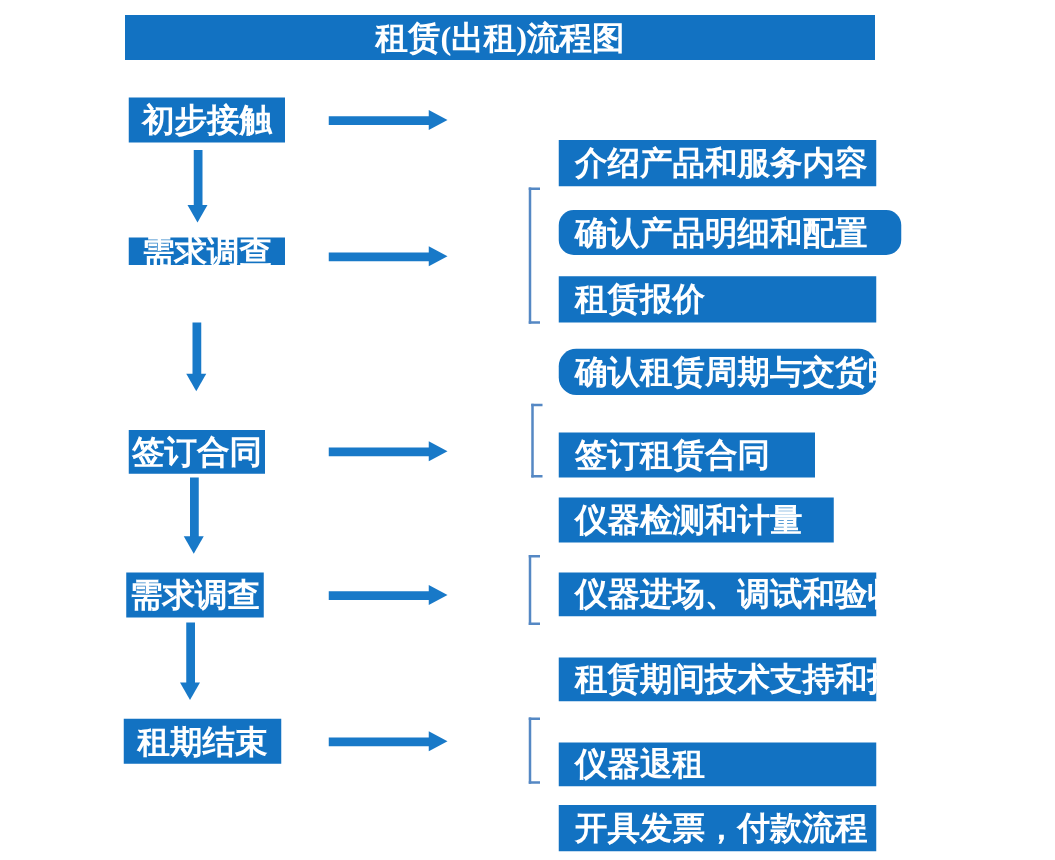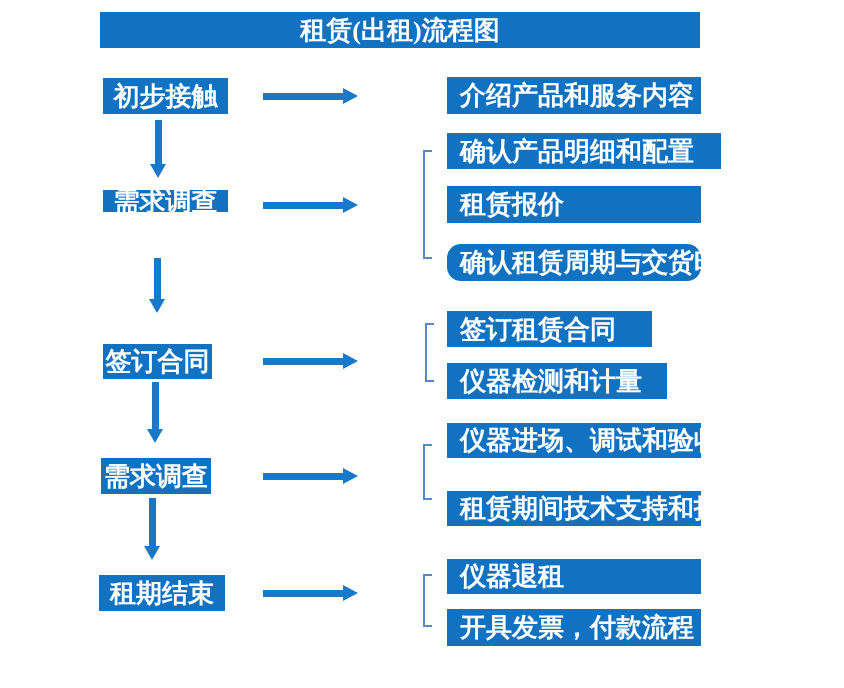--- a/index.html
+++ b/index.html
@@ -15,21 +15,21 @@
     background:var(--primary,#1272c2);
     color:var(--box_text,#fff);
     font-weight:bold;
     font-size:26px;
     display:flex;
     align-items:center;
     white-space:nowrap;
   }
   .titlebar{ justify-content:center; }
   .stagebox{ justify-content:center; }
-  .outbox{ justify-content:flex-start; padding-left:13px; box-sizing:border-box; }
+  .outbox{ justify-content:flex-start; padding-left:13px; box-sizing:border-box;margin-top:35px; }
   
   .harrow{ position:absolute; height:16px; }
   .harrow .shaft{ position:absolute; left:0; right:13px; top:5px; height:7px; background:var(--arrow,#1879c8); }
   .harrow .head{ position:absolute; right:0; top:0; width:0; height:0;
     border-left:15px solid var(--arrow,#1879c8);
     border-top:8px solid transparent; border-bottom:8px solid transparent; }
   
   .varrow{ position:absolute; width:16px; }
   .varrow .shaft{ position:absolute; top:0; bottom:12px; left:5px; width:7px; background:var(--arrow,#1879c8); }
   .varrow .head{ position:absolute; bottom:0; left:0; width:0; height:0;
@@ -95,21 +95,21 @@
     <div class="head"></div>
   </div>
 
   <div class="bracket" style="left:423px;top:150px;height:109px;"></div>
   <div class="bracket" style="left:425px;top:323px;height:59px;"></div>
   <div class="bracket" style="left:423px;top:444px;height:56px;"></div>
   <div class="bracket" style="left:423px;top:574px;height:53px;"></div>
 
   <div class="bluebox outbox" style="left:447px;top:77px;width:254px;height:37px;">介绍产品和服务内容</div>
 
-  <div class="bluebox outbox" style="left:447px;top:133px;width:274px;height:36px;">确认产品明细和配置</div>
+  <div class="bluebox outbox" style="left:447px;top:133px;width:274px;height:36px;border-radius:12px;">确认产品明细和配置</div>
   <div class="bluebox outbox" style="left:447px;top:186px;width:254px;height:37px;">租赁报价</div>
   <div class="bluebox outbox" style="left:447px;top:244px;width:254px;height:37px;border-radius:14px;">确认租赁周期与交货时间</div>
 
   <div class="bluebox outbox" style="left:447px;top:311px;width:205px;height:36px;">签订租赁合同</div>
   <div class="bluebox outbox" style="left:447px;top:363px;width:220px;height:36px;">仪器检测和计量</div>
 
   <div class="bluebox outbox" style="left:447px;top:423px;width:254px;height:35px;">仪器进场、调试和验收</div>
   <div class="bluebox outbox" style="left:447px;top:491px;width:254px;height:35px;">租赁期间技术支持和指导</div>
 
   <div class="bluebox outbox" style="left:447px;top:559px;width:254px;height:35px;">仪器退租</div>

